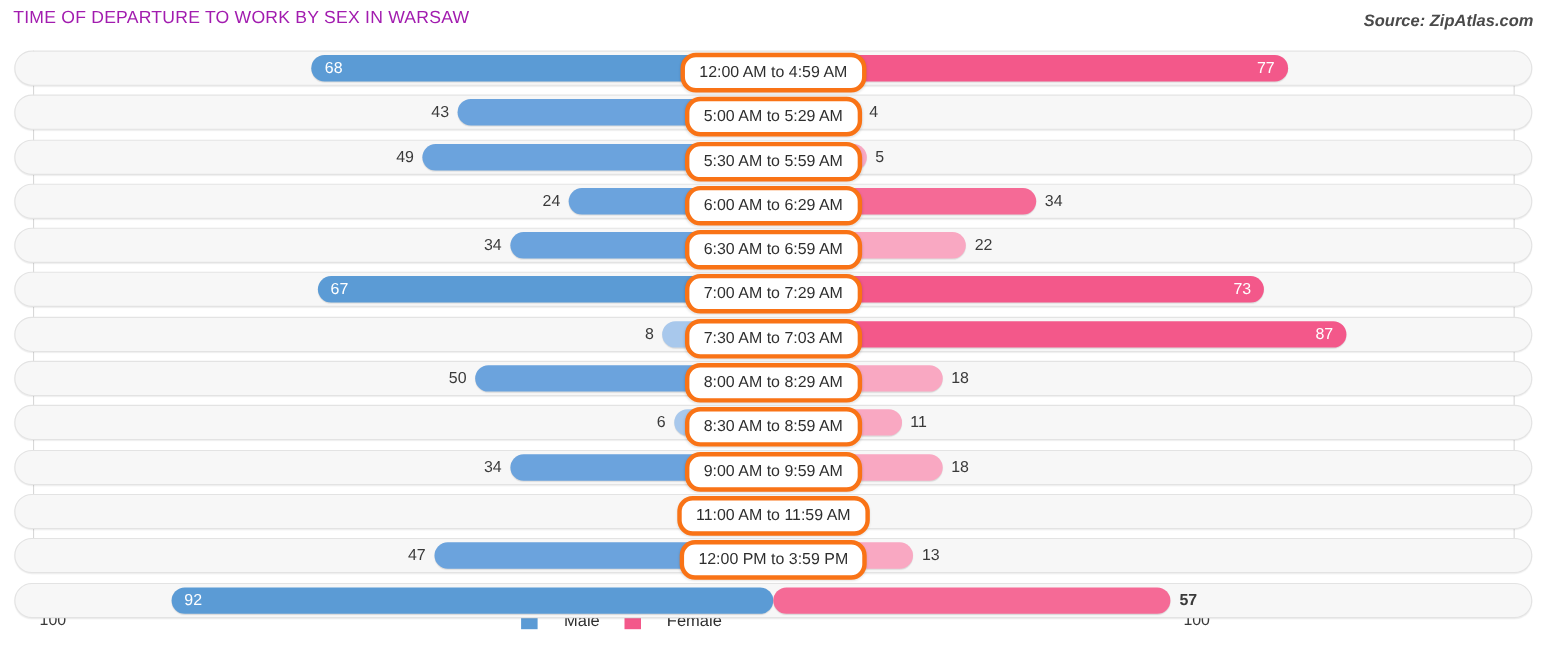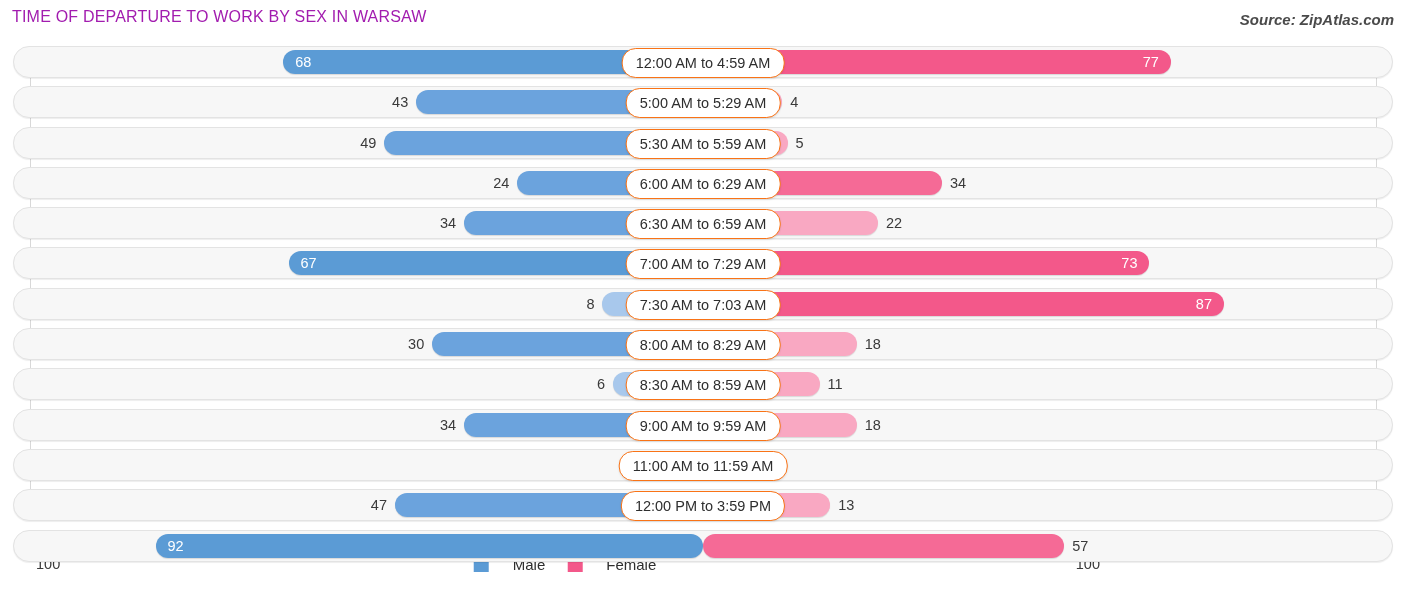--- a/index.html
+++ b/index.html
@@ -122,21 +122,21 @@
   
   .cat {
     position: absolute;
     left: 50%;
     transform: translateX(-50%);
     top: 2px;
     height: 28px;
     line-height: 28px;
     padding: 0 13px;
     background: #ffffff;
-    border: 1px solid #f97316;
+    border: 4px solid #f97316;
     border-radius: 14px;
     font-size: 14.5px;
     color: #2e2e2e;
     white-space: nowrap;
     box-shadow: 0 1px 2px rgba(0,0,0,.10);
     z-index: 3;
   }
 
   
   .footer {
@@ -241,21 +241,21 @@
         <div class="bar male" style="width: 100.56px; background: rgb(168, 200, 236);"></div>
         <div class="bar female" style="width: 520.84px; background: rgb(243, 88, 138);"></div>
         <div class="val male-out" style="right: 811.56px;">8</div>
         <div class="val inside" style="left: 1195.84px;">87</div>
         <div class="cat">7:30 AM to 7:03 AM</div>
       </div>
       <div class="row">
         <div class="track"></div>
         <div class="bar male" style="width: 270.8px; background: rgb(107, 163, 221);"></div>
         <div class="bar female" style="width: 153.76px; background: rgb(249, 168, 194);"></div>
-        <div class="val male-out" style="right: 981.8px;">30</div>
+        <div class="val male-out" style="right: 981.8px;">50</div>
         <div class="val female-out" style="left: 864.76px;">18</div>
         <div class="cat">8:00 AM to 8:29 AM</div>
       </div>
       <div class="row">
         <div class="track"></div>
         <div class="bar male" style="width: 89.92px; background: rgb(168, 200, 236);"></div>
         <div class="bar female" style="width: 116.52px; background: rgb(249, 168, 194);"></div>
         <div class="val male-out" style="right: 800.92px;">6</div>
         <div class="val female-out" style="left: 827.52px;">11</div>
         <div class="cat">8:30 AM to 8:59 AM</div>
@@ -282,21 +282,21 @@
         <div class="bar female" style="width: 127.16px; background: rgb(249, 168, 194);"></div>
         <div class="val male-out" style="right: 1019.04px;">47</div>
         <div class="val female-out" style="left: 838.16px;">13</div>
         <div class="cat">12:00 PM to 3:59 PM</div>
       </div>
       <div class="row">
         <div class="track"></div>
         <div class="bar male" style="width: 547.44px; background: rgb(91, 155, 213);"></div>
         <div class="bar female" style="width: 361.24px; background: rgb(245, 106, 150);"></div>
         <div class="val inside" style="left: 167.56px;">92</div>
-        <div class="val female-out" style="left: 1072.24px;">57</div>
+        <div class="val female-out" style="left: 1072.24px; font-weight: bold;">57</div>
       </div>
     </div>
 </div>
 
 <div class="footer">
   <div class="axis-left">100</div>
   <div class="axis-right">100</div>
   <div class="legend">
     <div class="legend-item">
       <span class="swatch" id="sw-male" style="background: rgb(91, 155, 213);"></span>

